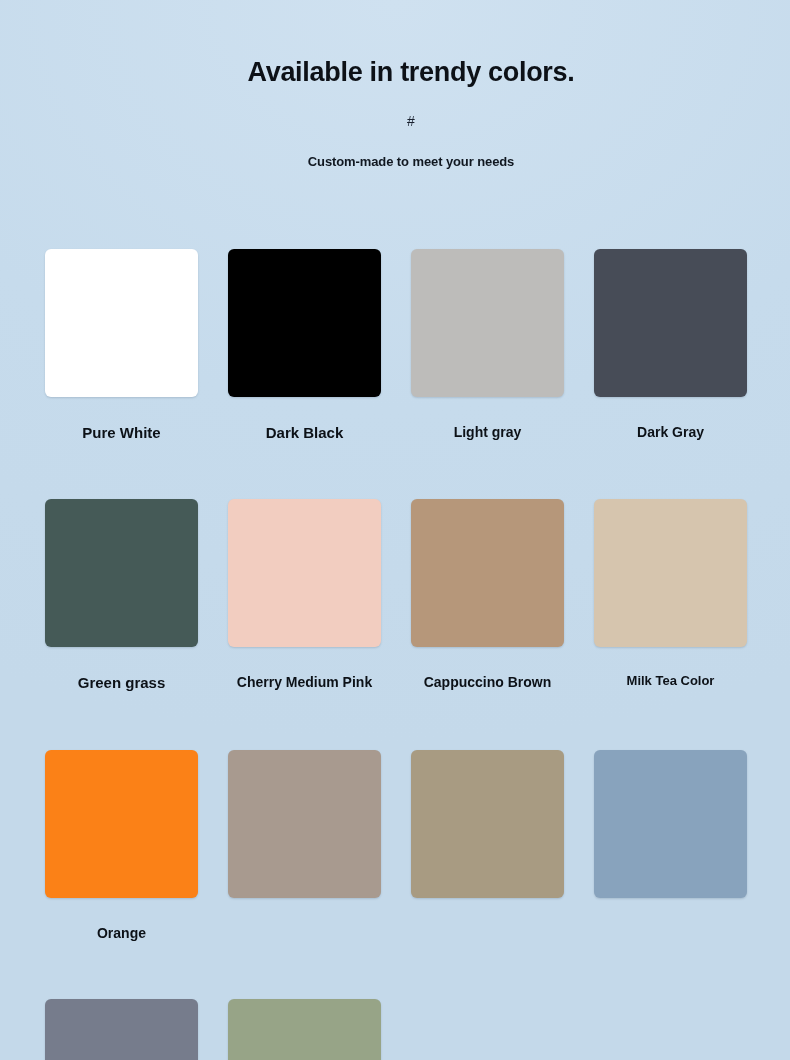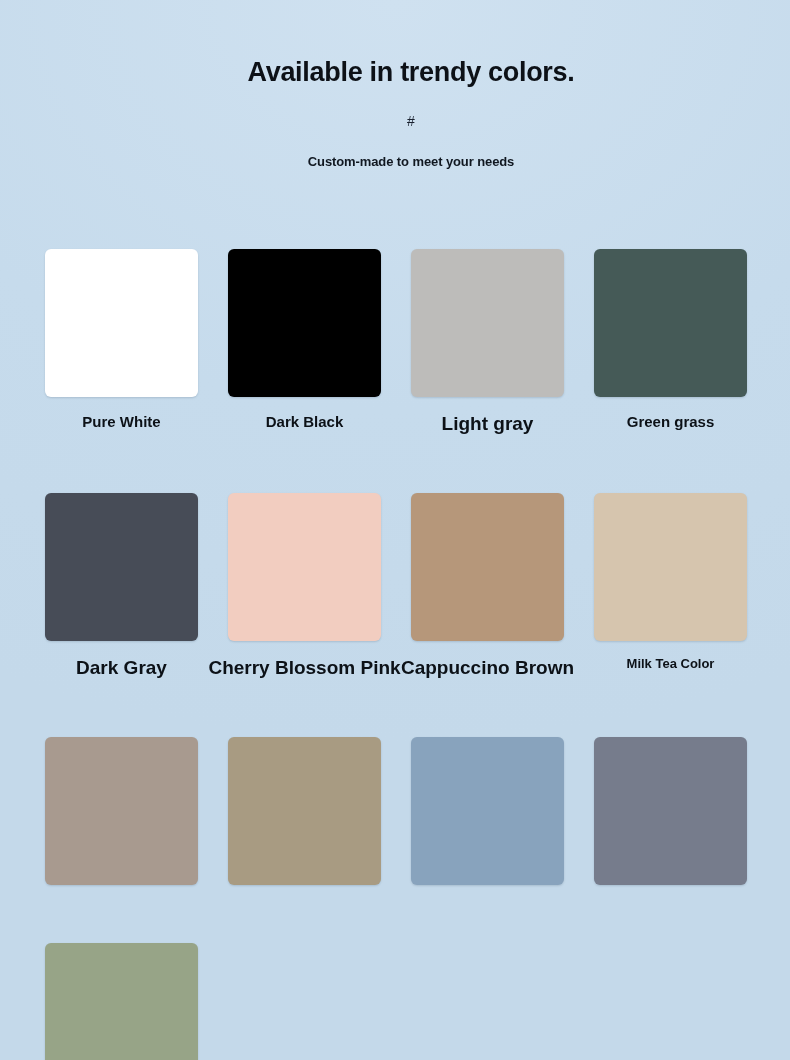--- a/index.html
+++ b/index.html
@@ -75,29 +75,29 @@
     flex-direction: column;
     align-items: center;
   }
   .chip {
     width: 153px;
     height: 148px;
     border-radius: 6px;
     box-shadow: 0 1px 2px rgba(40, 60, 85, 0.18);
   }
   .chip-label {
-    margin-top: 16px;
+    margin-top: 27px;
     font-weight: 700;
     color: #0c1117;
     text-align: center;
     line-height: 1.15;
     white-space: nowrap;
   }
   .sz-s  { font-size: 15px; }
-  .sz-m  { font-size: 19px; }
+  .sz-m  { font-size: 14px; }
   .sz-l  { font-size: 13px; }
 </style>
 </head>
 <body>
 
 <div id="page">
 
   <div class="header">
     <h1 class="title">Available in trendy colors.</h1>
     <p class="hash">#</p>
@@ -111,38 +111,42 @@
       </div>
       <div class="cell">
         <div class="chip" style="background: rgb(0, 0, 0);"></div>
         <div class="chip-label sz-s">Dark Black</div>
       </div>
       <div class="cell">
         <div class="chip" style="background: rgb(189, 188, 186);"></div>
         <div class="chip-label sz-m">Light gray</div>
       </div>
       <div class="cell">
+        <div class="chip" style="background: rgb(71, 76, 87);"></div>
+        <div class="chip-label sz-m">Dark Gray</div>
+      </div>
+      <div class="cell">
         <div class="chip" style="background: rgb(69, 90, 87);"></div>
         <div class="chip-label sz-s">Green grass</div>
       </div>
       <div class="cell">
-        <div class="chip" style="background: rgb(71, 76, 87);"></div>
-        <div class="chip-label sz-m">Dark Gray</div>
-      </div>
-      <div class="cell">
         <div class="chip" style="background: rgb(242, 205, 192);"></div>
-        <div class="chip-label sz-m">Cherry Blossom Pink</div>
+        <div class="chip-label sz-m">Cherry Medium Pink</div>
       </div>
       <div class="cell">
         <div class="chip" style="background: rgb(182, 151, 122);"></div>
         <div class="chip-label sz-m">Cappuccino Brown</div>
       </div>
       <div class="cell">
         <div class="chip" style="background: rgb(214, 197, 174);"></div>
         <div class="chip-label sz-l">Milk Tea Color</div>
+      </div>
+      <div class="cell">
+        <div class="chip" style="background: rgb(251, 129, 23);"></div>
+        <div class="chip-label sz-m">Orange</div>
       </div>
       <div class="cell">
         <div class="chip" style="background: rgb(168, 154, 143);"></div>
       </div>
       <div class="cell">
         <div class="chip" style="background: rgb(168, 155, 130);"></div>
       </div>
       <div class="cell">
         <div class="chip" style="background: rgb(136, 163, 189);"></div>
       </div>

